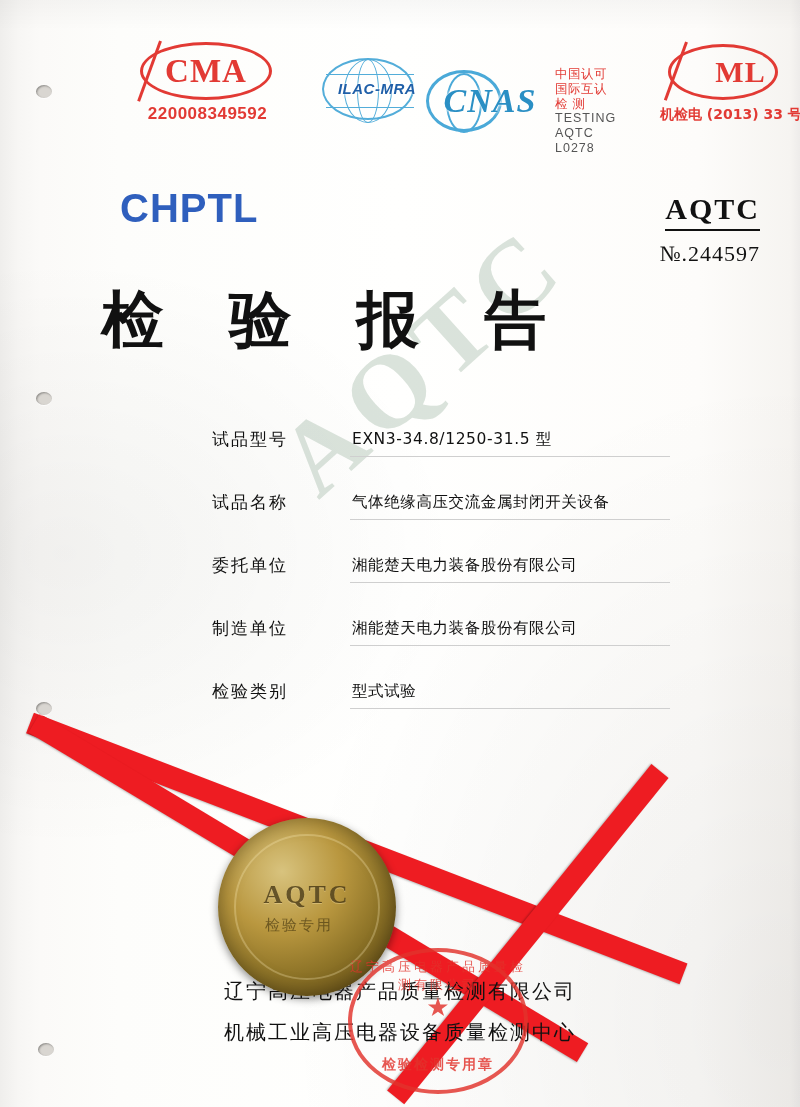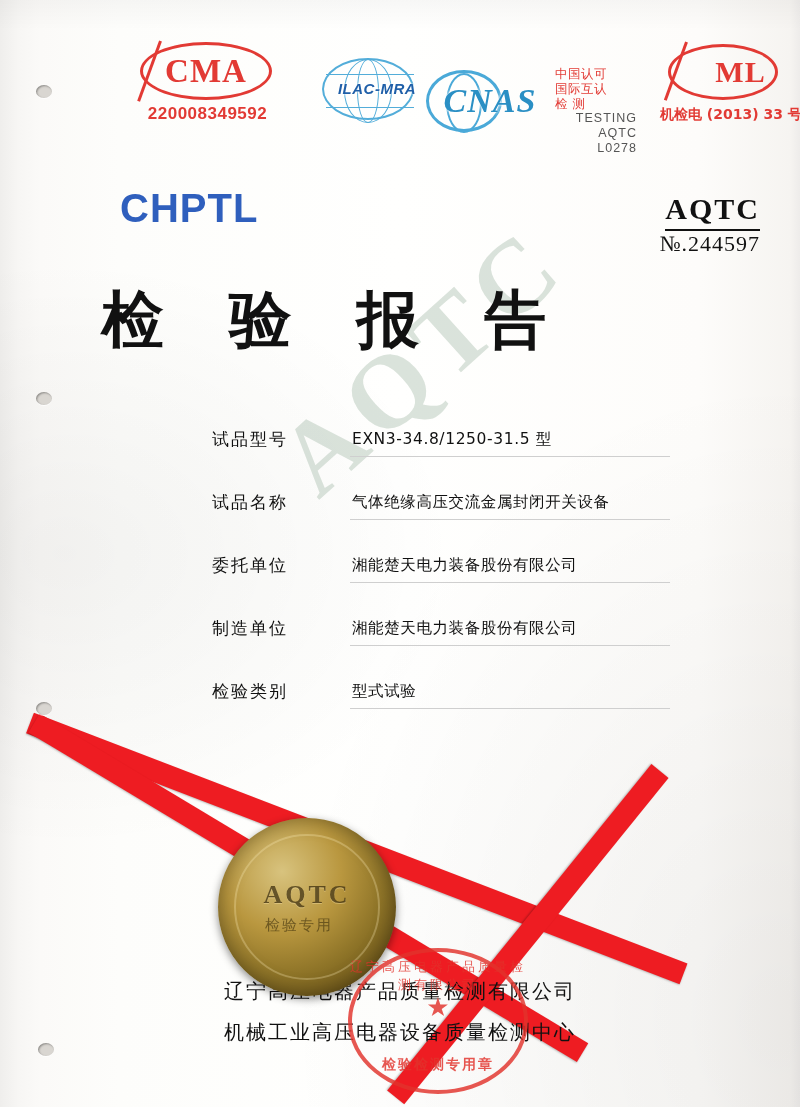--- a/index.html
+++ b/index.html
@@ -157,21 +157,20 @@
     font-size: 12.5px;
     line-height: 15px;
     letter-spacing: 0.5px;
   }
   .cnas-cn .en {
     color: #555;
     font-family: "Liberation Sans", sans-serif;
     font-size: 12.5px;
     letter-spacing: 1px;
     line-height: 15px;
-    text-align: right;
   }
 
   
   .ml { position: absolute; left: 660px; top: 12px; width: 130px; }
   .ml .ellipse {
     width: 110px; height: 56px;
     border: 3px solid #e23a34;
     border-radius: 50%;
     position: relative;
     margin-left: 8px;
@@ -221,20 +220,21 @@
     color: #111;
     font-family: "Liberation Serif", serif;
     font-weight: bold;
     font-size: 30px;
     letter-spacing: 2px;
     border-bottom: 2px solid #111;
     padding-bottom: 3px;
     display: inline-block;
   }
   .aqtc-no {
+    margin-top: 10px;
     color: #111;
     font-family: "Liberation Serif", serif;
     font-size: 22px;
     letter-spacing: 1px;
   }
 
   
   .title {
     position: absolute; left: 0; top: 278px; width: 648px;
     text-align: center;

